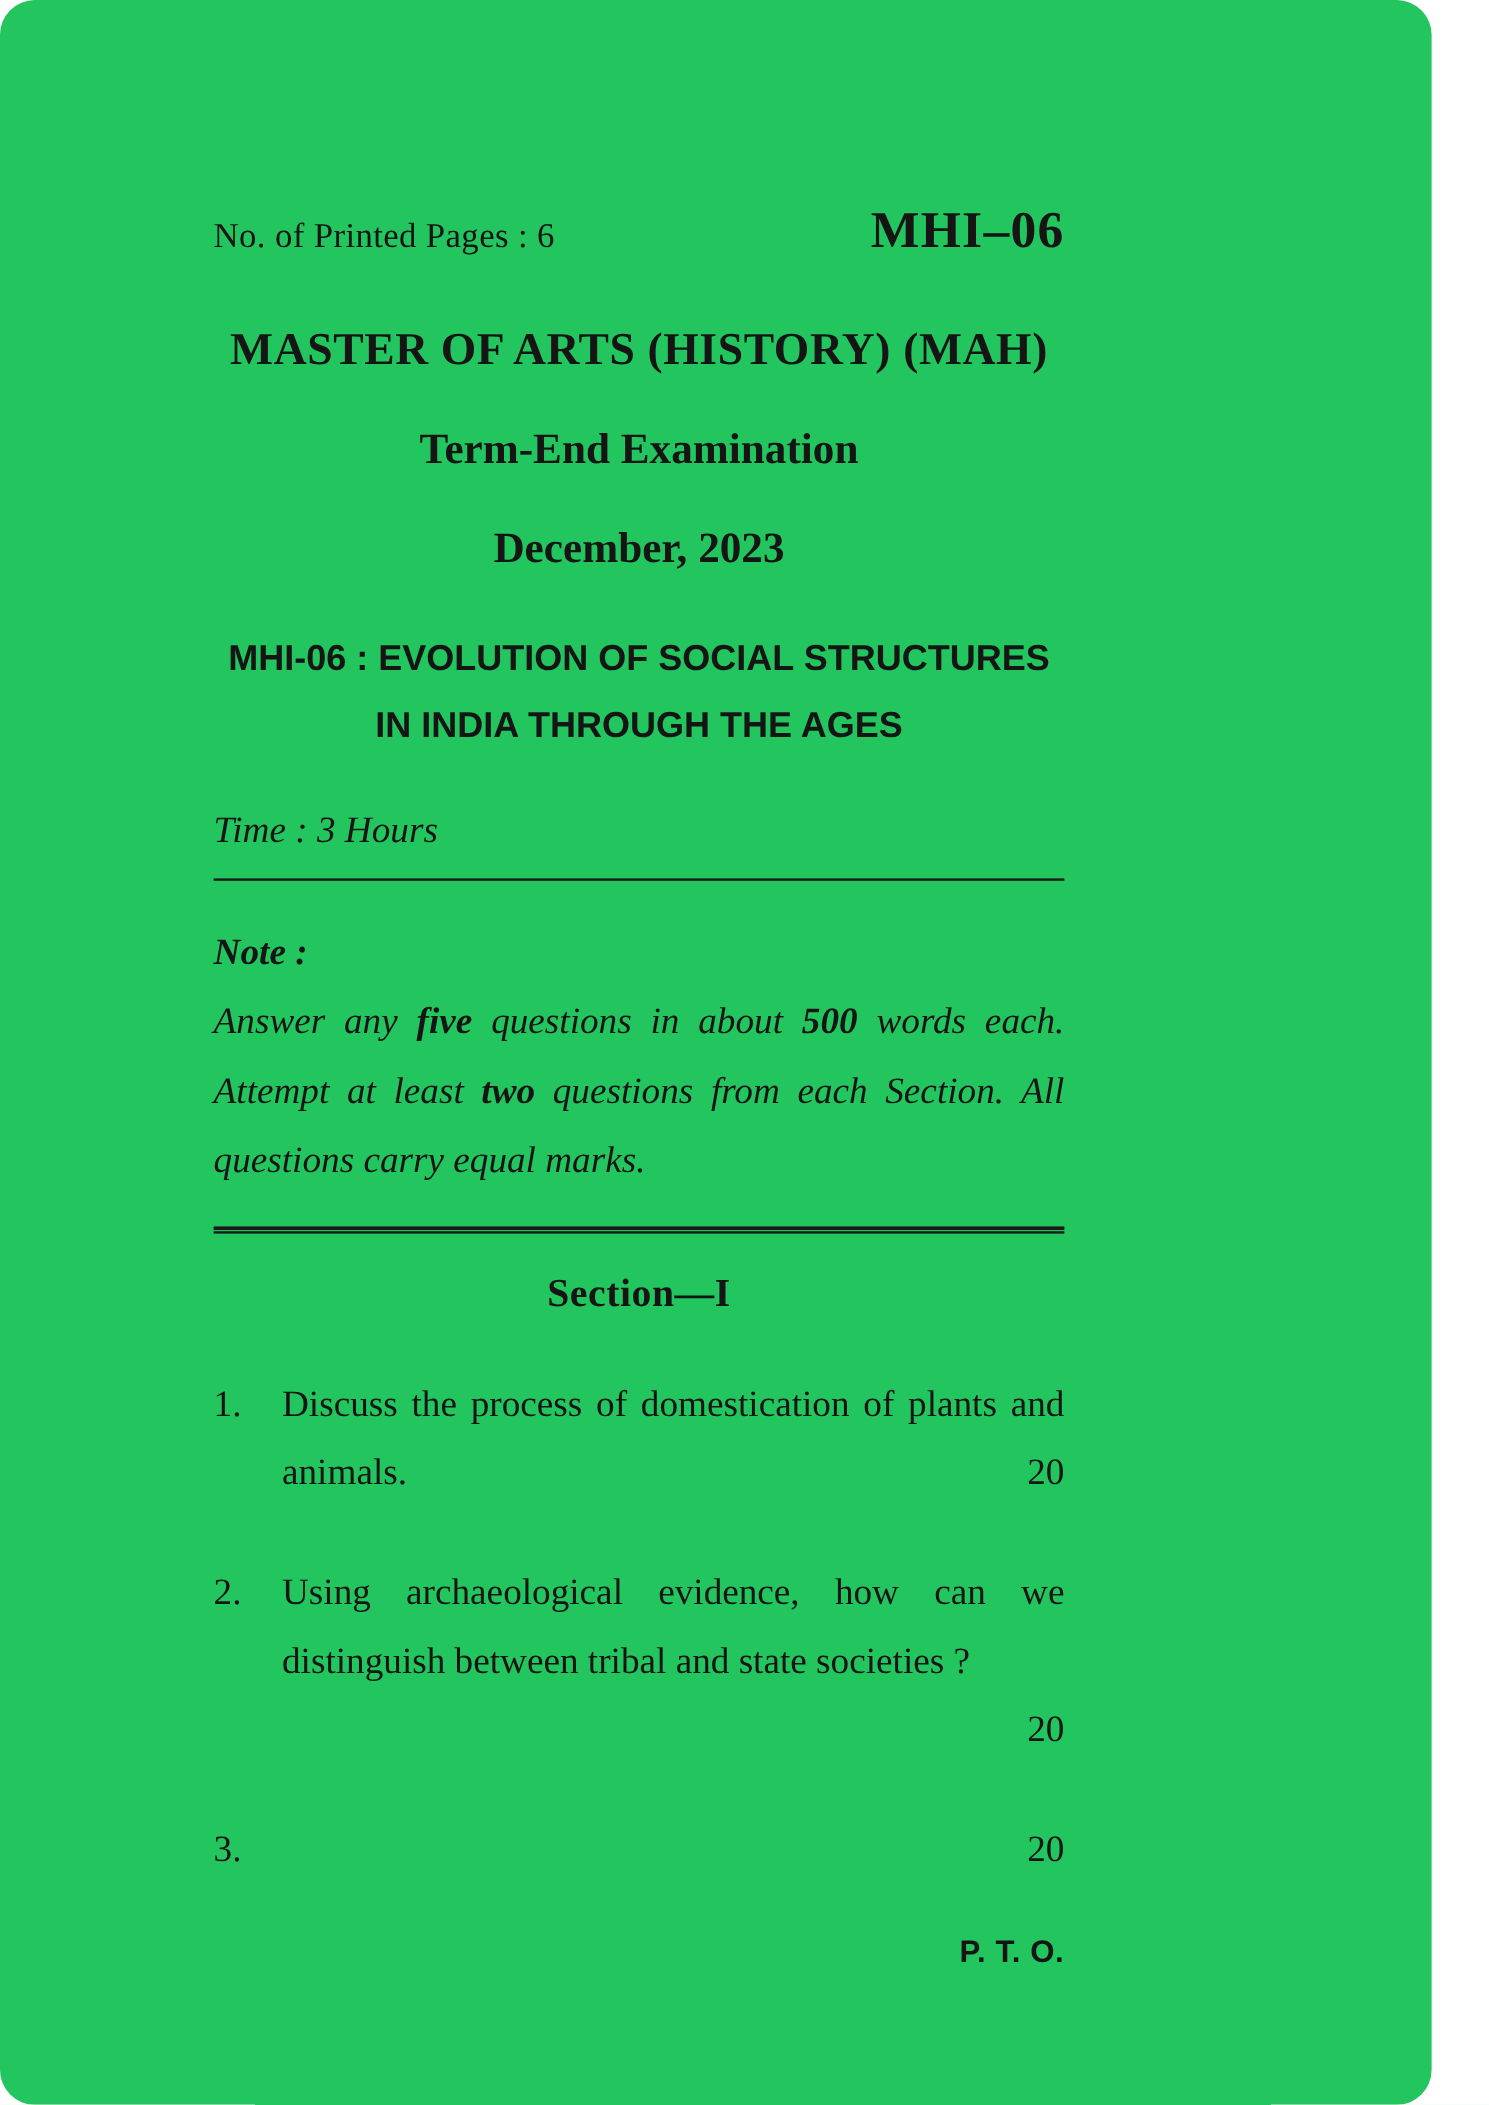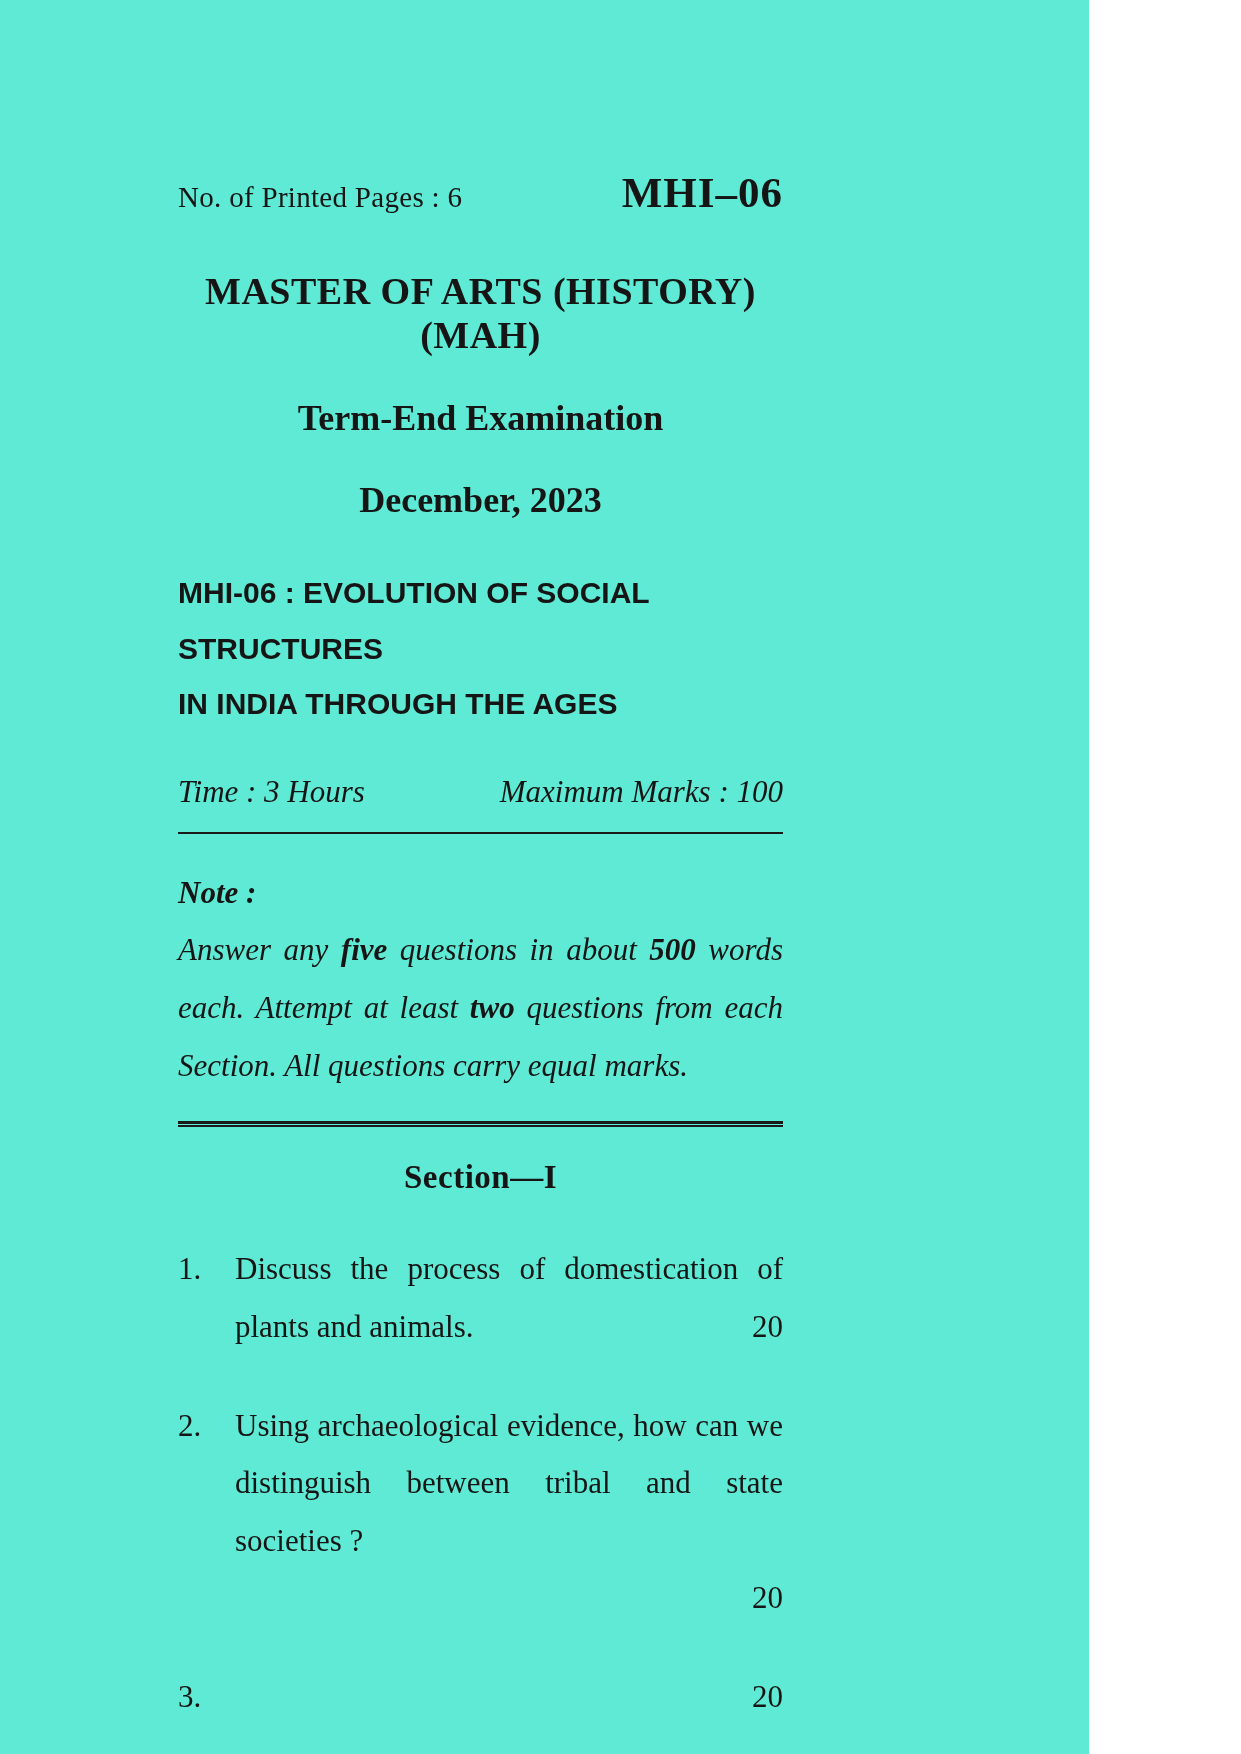--- a/index.html
+++ b/index.html
@@ -1,25 +1,26 @@
 <!DOCTYPE html>
 <html><head>
 <meta charset="utf-8">
 <style>
   * { margin: 0; padding: 0; box-sizing: border-box; }
   html, body { background: #ffffff; }
   body { font-family: "Liberation Serif", serif; color: #151515; }
 
   .page {
-    width: 1089px;
+    width: 1193px;
     height: 1754px;
-    background: #5eead4;
+    background: #22c55e;
     padding: 168px 306px 0 178px;
     overflow: hidden;
     position: relative;
+    border-radius: 29px;
   }
 
   .header-row {
     display: flex;
     justify-content: space-between;
     align-items: baseline;
   }
   .printed-pages { font-size: 29px; letter-spacing: 0.3px; }
   .paper-code { font-size: 43px; font-weight: 700; letter-spacing: 1px; }
 
@@ -38,21 +39,21 @@
   }
   .exam-session {
     margin-top: 40px;
     text-align: center;
     font-size: 36px;
     font-weight: 700;
   }
 
   .course-title {
     margin-top: 44px;
-    text-align: left;
+    text-align: center;
     font-family: "Liberation Sans", sans-serif;
     font-weight: 700;
     font-size: 30px;
     line-height: 1.85;
   }
 
   .meta-row {
     margin-top: 42px;
     display: flex;
     justify-content: space-between;
@@ -139,21 +140,20 @@
   <h2 class="exam-title">Term-End Examination</h2>
   <h2 class="exam-session">December, 2023</h2>
 
   <div class="course-title">
     <div>MHI-06 : EVOLUTION OF SOCIAL STRUCTURES</div>
     <div>IN INDIA THROUGH THE AGES</div>
   </div>
 
   <div class="meta-row">
     <span>Time : 3 Hours</span>
-    <span>Maximum Marks : 100</span>
   </div>
 
   <div class="rule-single"></div>
 
   <div class="note-row">
     <span class="note-label">Note :</span>
     <div class="note-text"><span>Answer any </span><span class="bi">five</span><span> questions in about </span><span class="bi">500</span><span> words each. Attempt at least </span><span class="bi">two</span><span> questions from each Section. All questions carry equal marks.</span></div>
   </div>
 
   <div class="rule-double"></div>

